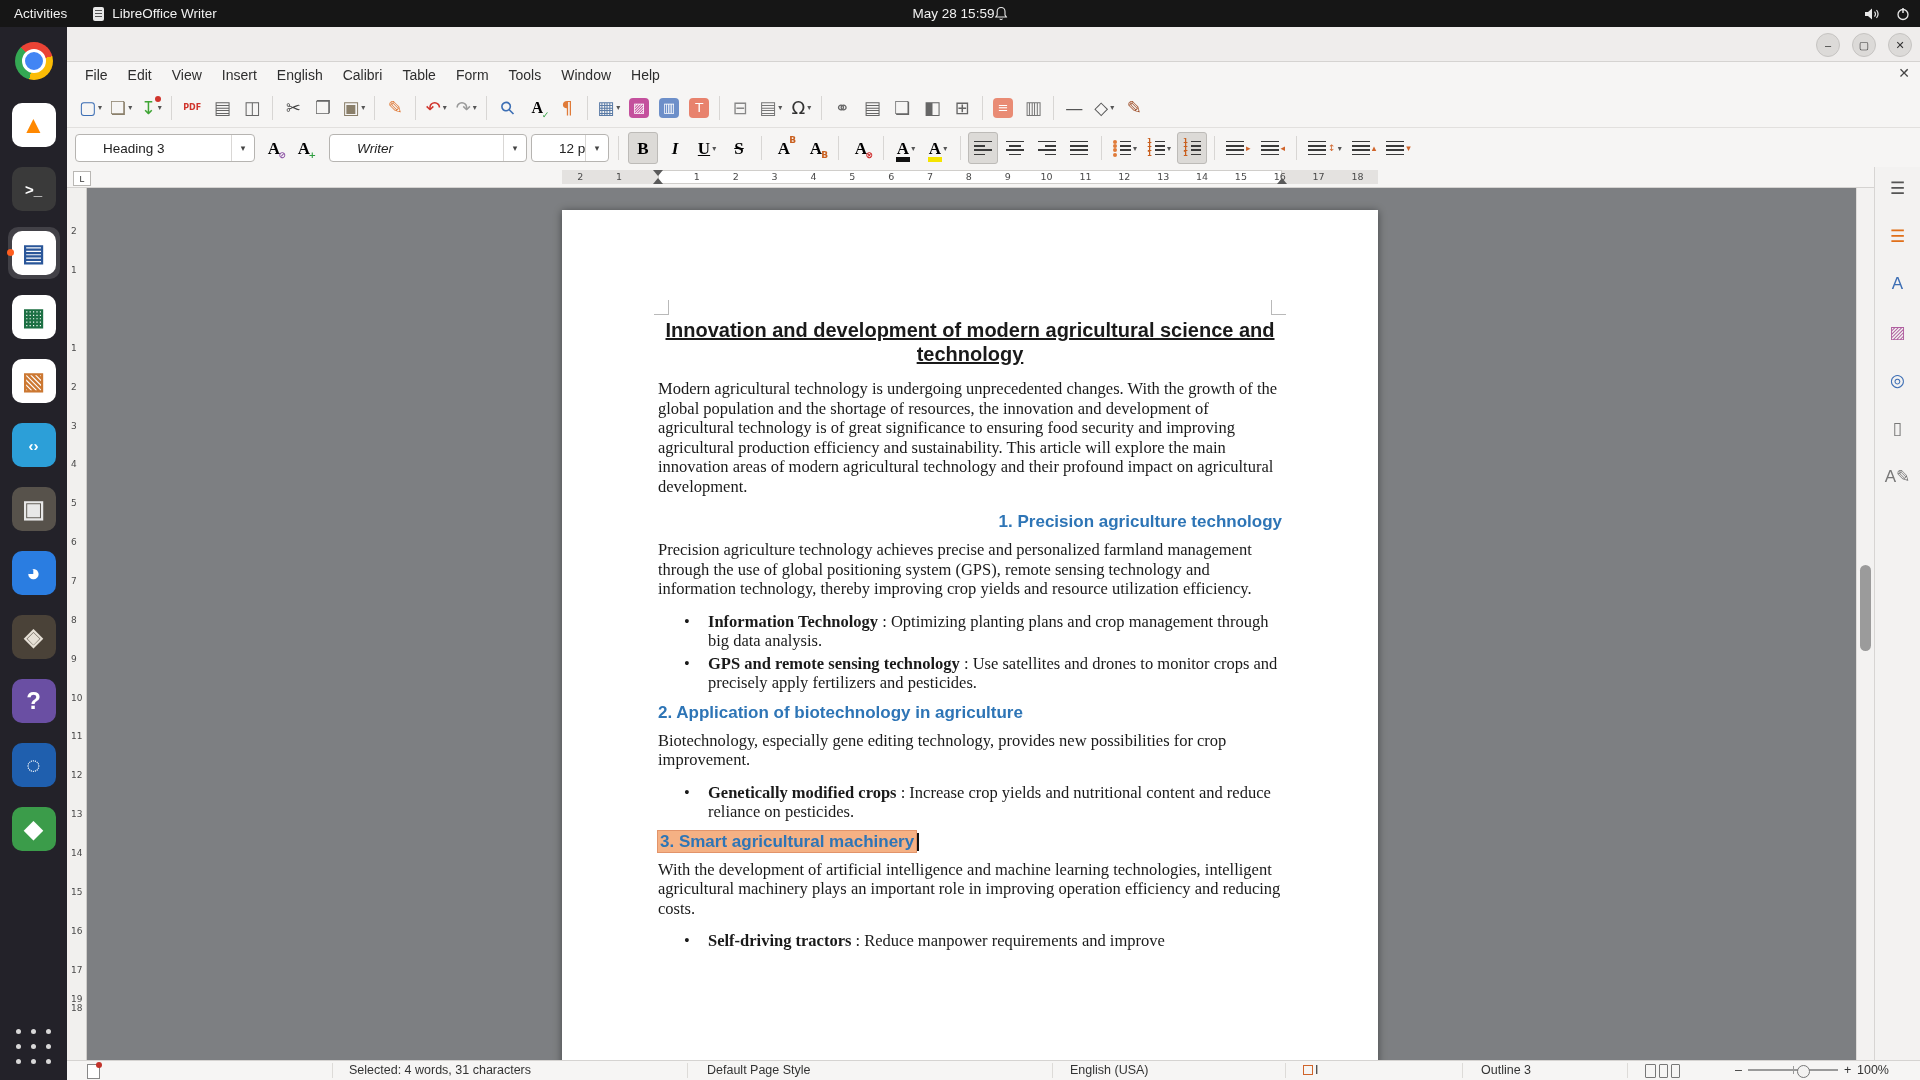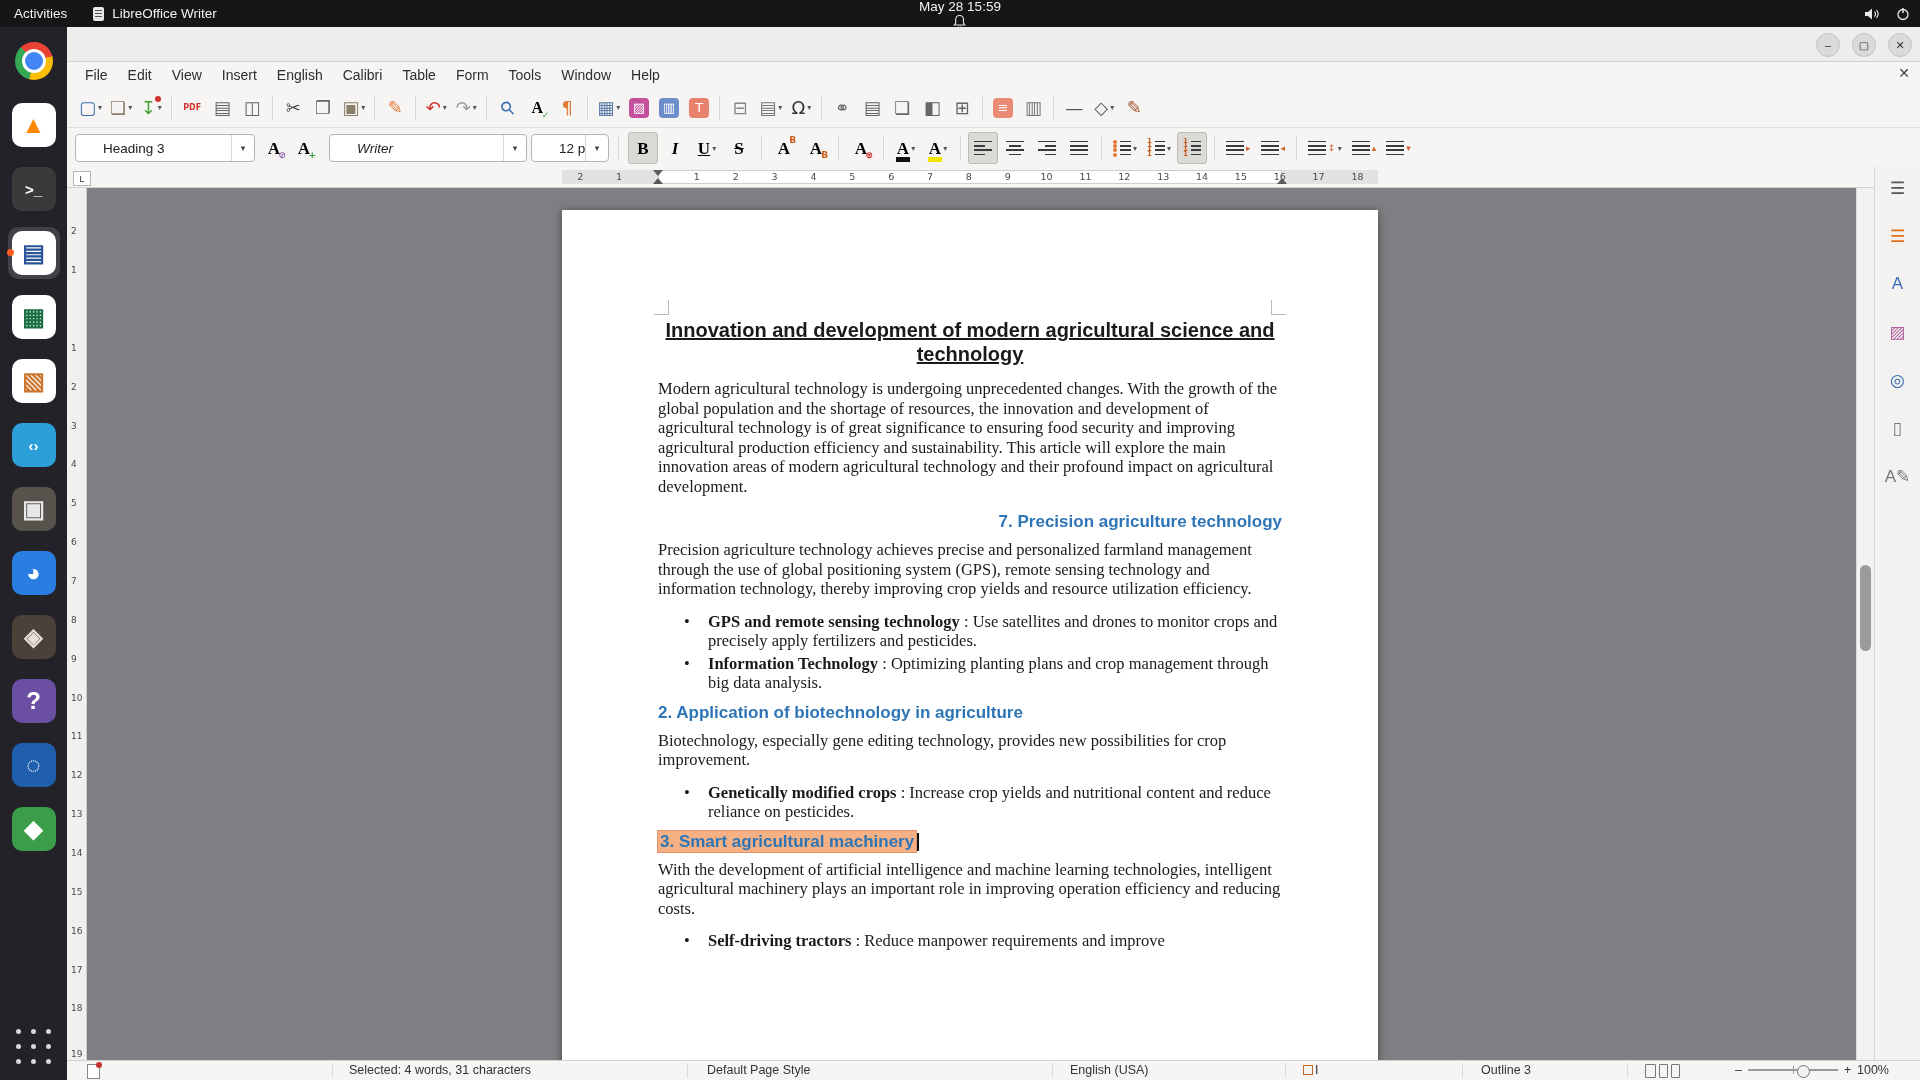--- a/index.html
+++ b/index.html
@@ -4,21 +4,21 @@
 <style>
   html,body{margin:0;padding:0;background:#000;}
   #screen{position:relative;width:1920px;height:1080px;overflow:hidden;
           font-family:"Liberation Sans",sans-serif;background:#7d7f82;}
 
   
   #topbar{position:absolute;left:0;top:0;width:1920px;height:27px;background:#161616;
           color:#f1f1f1;display:flex;align-items:center;font-size:13.5px;z-index:50;}
   .tb-left{display:flex;align-items:center;gap:26px;padding-left:14px;}
   .tb-appgroup{display:flex;align-items:center;gap:8px;}
-  .tb-center{position:absolute;left:50%;transform:translateX(-50%);display:flex;align-items:center;gap:0;flex-direction:column;}
+  .tb-center{position:absolute;left:50%;transform:translateX(-50%);display:flex;align-items:center;gap:0;}
   .tb-right{position:absolute;right:10px;display:flex;align-items:center;gap:16px;}
   .doc-mini{width:11px;height:14px;background:#e8e8e8;border-radius:2px;position:relative;}
   .doc-mini::before{content:"";position:absolute;left:2px;top:3px;width:7px;height:1.5px;background:#555;box-shadow:0 3px 0 #555,0 6px 0 #555;}
 
   
   #dock{position:absolute;left:0;top:27px;width:67px;height:1053px;background:rgba(32,31,38,.97);
         display:flex;flex-direction:column;align-items:center;padding-top:8px;box-sizing:border-box;z-index:40;}
   .dock-item{position:relative;width:52px;height:52px;margin-bottom:12px;border-radius:12px;
              display:flex;align-items:center;justify-content:center;}
   .dock-item .di-bg{width:44px;height:44px;border-radius:10px;display:flex;align-items:center;justify-content:center;
@@ -595,33 +595,33 @@
           <span class="vnum" style="top: 465.74px;">9</span>
           <span class="vnum" style="top: 504.6px;">10</span>
           <span class="vnum" style="top: 543.46px;">11</span>
           <span class="vnum" style="top: 582.32px;">12</span>
           <span class="vnum" style="top: 621.18px;">13</span>
           <span class="vnum" style="top: 660.04px;">14</span>
           <span class="vnum" style="top: 698.9px;">15</span>
           <span class="vnum" style="top: 737.76px;">16</span>
           <span class="vnum" style="top: 776.62px;">17</span>
           <span class="vnum" style="top: 815.48px;">18</span>
-          <span class="vnum" style="top: 861px;">19</span>
+          <span class="vnum" style="top: 806px;">19</span>
         </div>
       <div id="page">
         <div class="cornermark cm-tl" style="left:92px;top:90px;border:none;border-right:1px solid #b9b9b9;border-bottom:1px solid #b9b9b9;"></div>
         <div class="cornermark" style="right:92px;top:90px;border-left:1px solid #b9b9b9;border-bottom:1px solid #b9b9b9;"></div>
         <div id="page-content">
             <div class="doc-title">Innovation and development of modern agricultural science and technology</div>
             <p class="doc-p">Modern agricultural technology is undergoing unprecedented changes. With the growth of the global population and the shortage of resources, the innovation and development of agricultural technology is of great significance to ensuring food security and improving agricultural production efficiency and sustainability. This article will explore the main innovation areas of modern agricultural technology and their profound impact on agricultural development.</p>
-            <div class="doc-h right">7. Precision agriculture technology</div>
+            <div class="doc-h right">1. Precision agriculture technology</div>
             <p class="doc-p">Precision agriculture technology achieves precise and personalized farmland management through the use of global positioning system (GPS), remote sensing technology and information technology, thereby improving crop yields and resource utilization efficiency.</p>
             <ul class="doc-bullets">
+              <li><strong class="lead">Information Technology</strong> : Optimizing planting plans and crop management through big data analysis.</li>
               <li><strong class="lead">GPS and remote sensing technology</strong> : Use satellites and drones to monitor crops and precisely apply fertilizers and pesticides.</li>
-              <li><strong class="lead">Information Technology</strong> : Optimizing planting plans and crop management through big data analysis.</li>
             </ul>
             <div class="doc-h">2. Application of biotechnology in agriculture</div>
             <p class="doc-p">Biotechnology, especially gene editing technology, provides new possibilities for crop improvement.</p>
             <ul class="doc-bullets">
               <li><strong class="lead">Genetically modified crops</strong> : Increase crop yields and nutritional content and reduce reliance on pesticides.</li>
             </ul>
             <div class="doc-h"><span class="sel-hl">3. Smart agricultural machinery</span><span class="caret"></span></div>
             <p class="doc-p">With the development of artificial intelligence and machine learning technologies, intelligent agricultural machinery plays an important role in improving operation efficiency and reducing costs.</p>
             <ul class="doc-bullets">
               <li><strong class="lead">Self-driving tractors</strong> : Reduce manpower requirements and improve</li>

